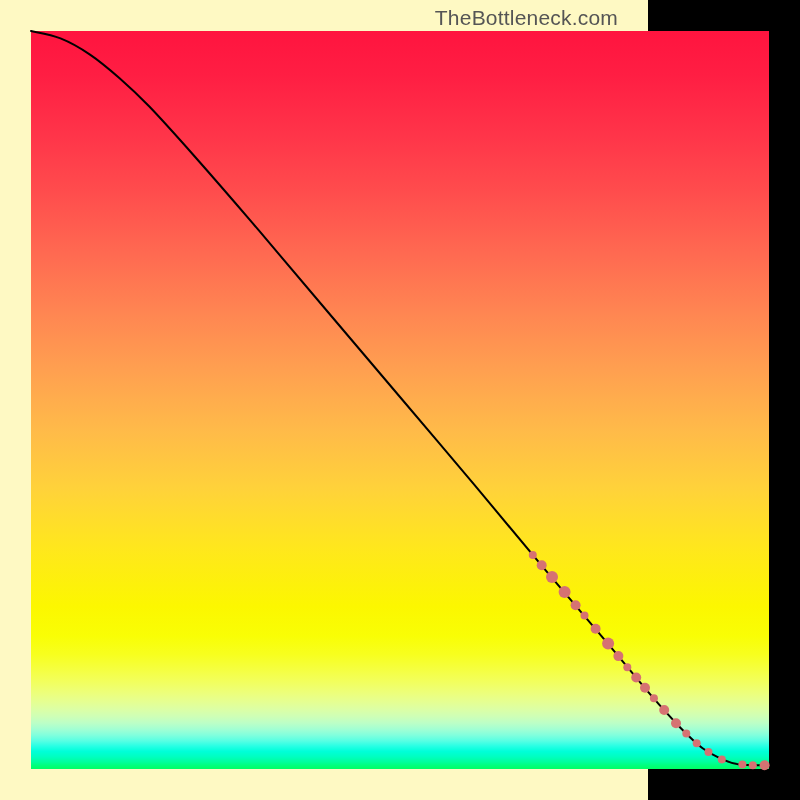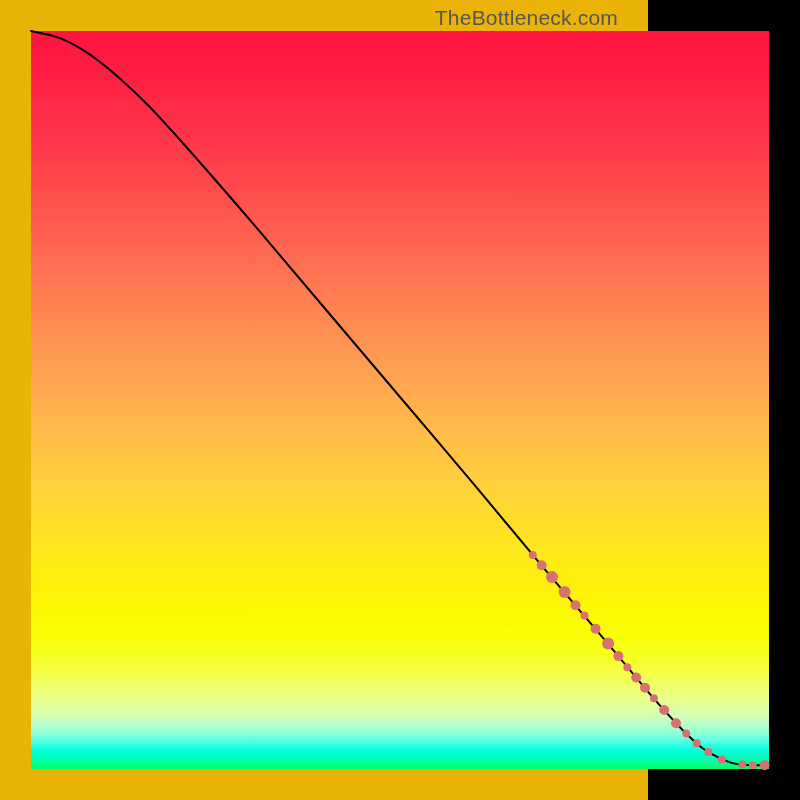--- a/index.html
+++ b/index.html
@@ -8,21 +8,21 @@
     width: 800px;
     height: 800px;
     background: #000000;
     overflow: hidden;
     font-family: Arial, Helvetica, sans-serif;
   }
   .stage {
     position: relative;
     width: 648px;
     height: 800px;
-    background: #eab308;
+    background: #fef9c3;
     text-decoration: underline;
   }
   .plot-area {
     position: absolute;
     left: 31px;
     top: 31px;
     width: 738px;
     height: 738px;
     
     background: linear-gradient(to bottom,

